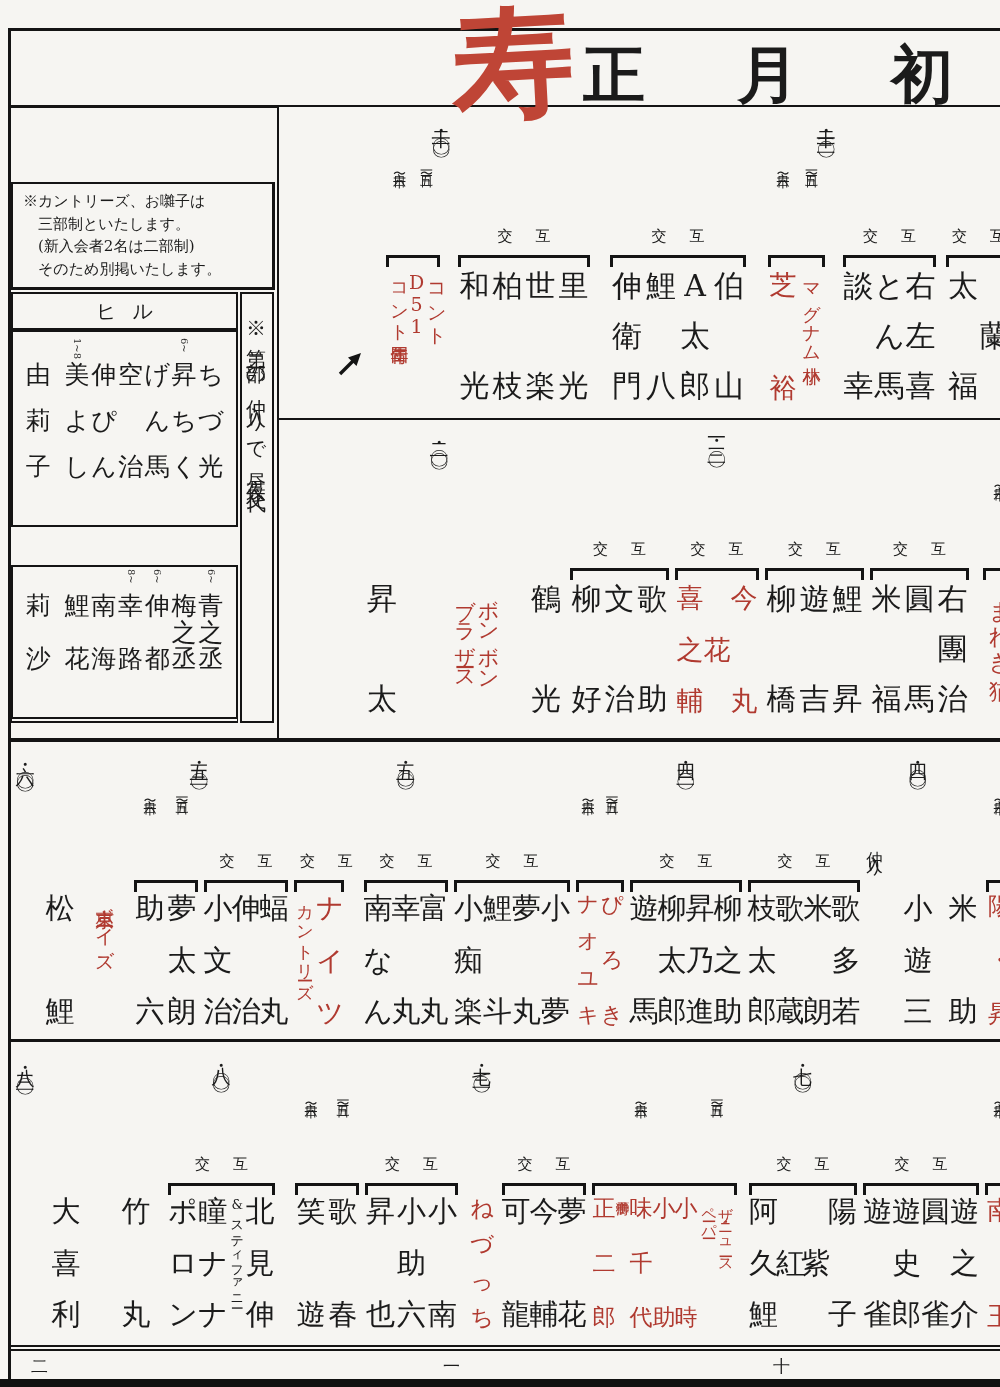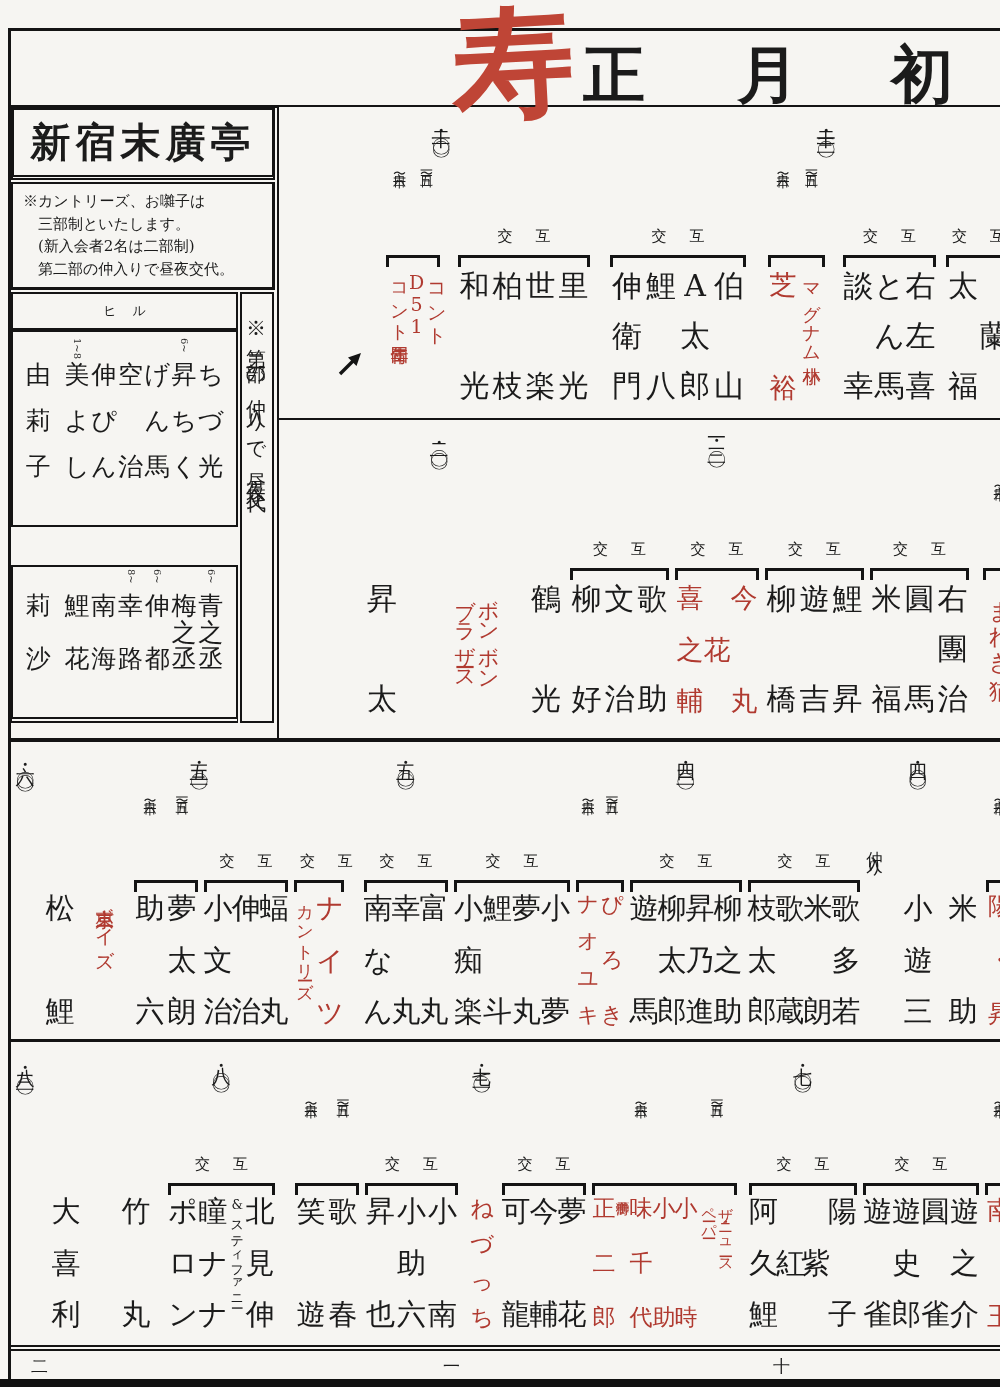--- a/index.html
+++ b/index.html
@@ -17,21 +17,21 @@
   #venuebox{left:11px;top:107px;width:264px;height:73px;border-width:3px;border-bottom:5px double #141414;
     display:flex;align-items:center;justify-content:center;}
   #venue{font-size:40px;font-weight:bold;letter-spacing:5px;}
   #notebox{left:11px;top:182px;width:264px;height:108px;border-width:2px 3px 3px 2px;padding:6px 4px 0 10px;}
   #notebox div{font-size:15px;line-height:1.5;white-space:nowrap;}
   #notebox div.ind{padding-left:15px;}
   #hiruhead{left:11px;top:292px;width:227px;height:38px;display:flex;align-items:center;justify-content:center;}
   #hirubox{left:11px;top:330px;width:227px;height:197px;}
   #yoruhead{left:11px;top:527px;width:227px;height:38px;display:flex;align-items:center;justify-content:center;}
   #yorubox{left:11px;top:565px;width:227px;height:158px;border-bottom:6px double #141414;}
-  .dayhead{font-size:13px;letter-spacing:16px;padding-left:16px;}
+  .dayhead{font-size:20px;letter-spacing:16px;padding-left:16px;}
   .pnames{display:flex;justify-content:space-between;padding:30px 12px 8px 12px;height:calc(100% - 38px);box-sizing:border-box;}
   #yorubox .pnames{padding-top:26px;}
   .pname{position:relative;display:flex;flex-direction:column;justify-content:space-between;align-items:center;
     font-size:25px;line-height:1;width:28px;}
   .pname.gap{margin-right:12px;}
   .pmark{position:absolute;top:-24px;left:50%;transform:translateX(-50%);font-size:10px;color:#2e2e2e;
     writing-mode:vertical-rl;letter-spacing:0;}
   #strip{left:240px;top:292px;width:34px;height:431px;display:flex;justify-content:center;}
   #strip .v{writing-mode:vertical-rl;text-orientation:upright;font-size:20px;letter-spacing:7px;padding-top:12px;}
   
@@ -80,29 +80,26 @@
 
 <div id="canvas">
   <div class="ln" style="left:8px;top:28px;width:992px;height:3px;"></div>
   <div class="ln" style="left:8px;top:28px;width:3px;height:1351px;"></div>
 
   <div id="header">
     <div id="title">正月初</div>
   </div>
   <div id="kotobuki">寿</div>
 
-  <div class="box" id="venuebox">
-    <div id="venue">新宿末廣亭</div>
-  </div>
 
   <div class="box" id="notebox">
     <div>※カントリーズ、お囃子は</div>
     <div class="ind">三部制といたします。</div>
     <div class="ind">(新入会者2名は二部制)</div>
-    <div class="ind">第二部の仲入りで昼夜交代。</div>
+    <div class="ind">そのため別掲いたします。</div>
   </div>
 
   <div class="box" id="hiruhead">
     <span class="dayhead">ヒル</span>
   </div>
   <div class="box" id="hirubox">
     <div class="pnames" id="hiru-names">
         <div class="pname gap">
           <span>由</span>
           <span>莉</span>

